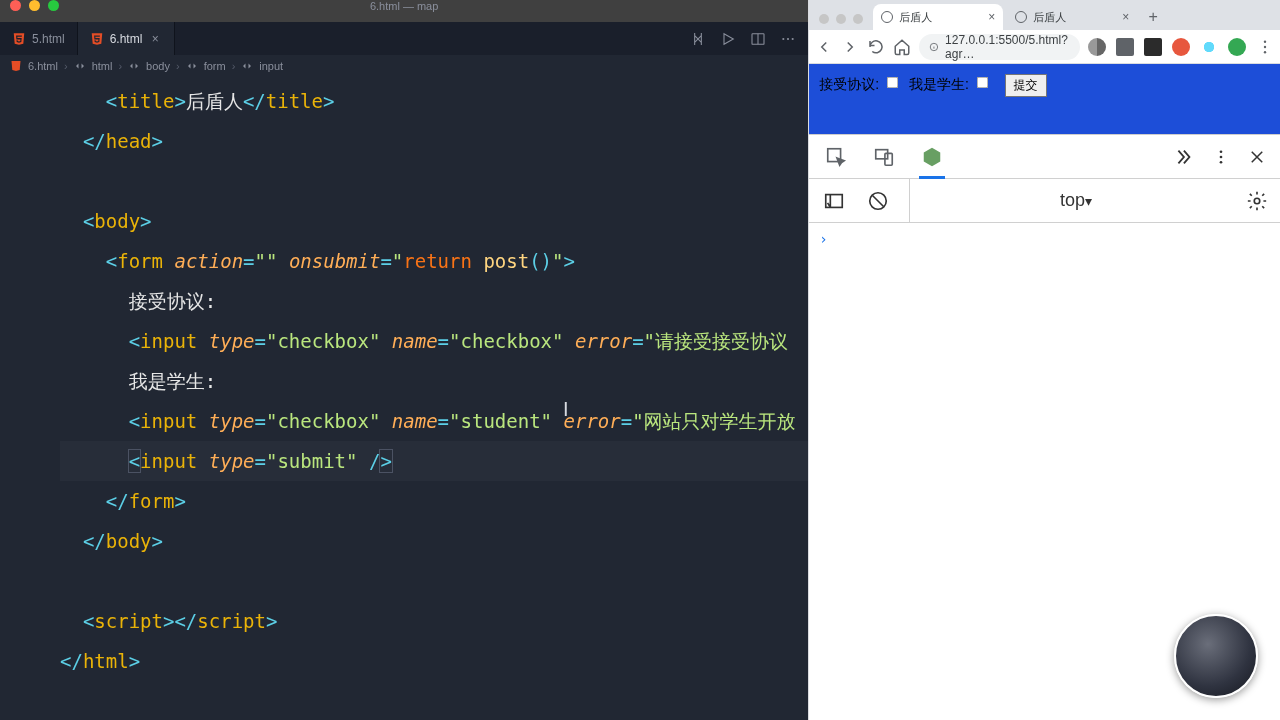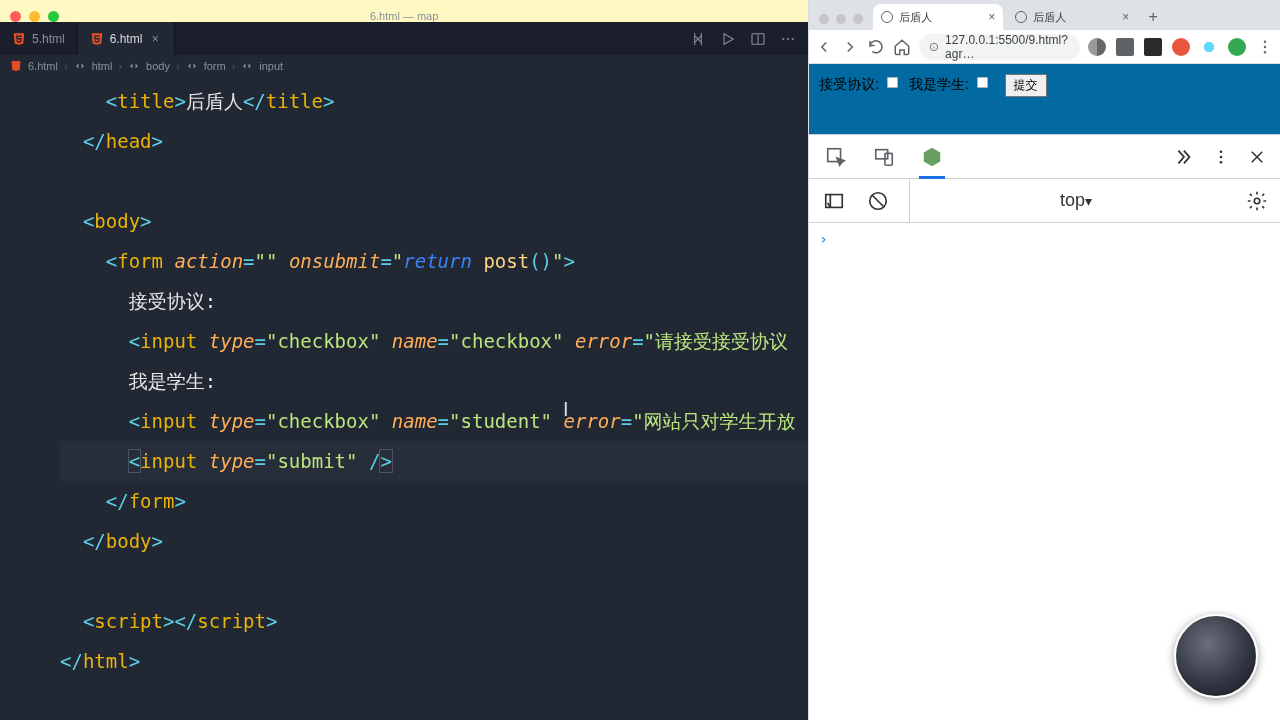--- a/index.html
+++ b/index.html
@@ -1,19 +1,19 @@
 <!DOCTYPE html>
 <html><head>
 <meta charset="utf-8">
 <style>
   * { box-sizing: border-box; }
   html, body { margin:0; padding:0; width:1280px; height:720px; overflow:hidden; font-family: -apple-system, "Helvetica Neue", Arial, sans-serif; background:#1e1e1e; }
   .app { display:flex; width:100%; height:100%; }
   .editor-pane { width:853px; height:100%; background:#212733; display:flex; flex-direction:column; position:relative; }
-  .titlebar { height:22px; background:#fef9c3; display:flex; align-items:flex-end; position:relative; }
+  .titlebar { height:22px; background:#404040; display:flex; align-items:flex-start; position:relative; }
   .traffic { display:flex; gap:8px; padding-left:10px; }
   .dot { width:11px; height:11px; border-radius:50%; }
   .dot.red{background:#ff5f56;} .dot.yellow{background:#ffbd2e;} .dot.green{background:#27c93f;}
   .title-center { position:absolute; left:0; right:0; text-align:center; font-size:11px; color:#8a8f9c; }
   .tabbar { height:33px; background:#1a1f2b; display:flex; align-items:stretch; }
   .tab { display:flex; align-items:center; padding:0 12px; font-size:12px; color:#8a8f9c; gap:6px; border-right:1px solid #0f131c;justify-content:center; }
   .tab.active { background:#212733; color:#d7dae0; }
   .tab .close { width:14px; text-align:center; color:#8a8f9c; }
   .tab-icon { width:14px; height:14px; color:#e44d26; }
   .tabactions { margin-left:auto; display:flex; align-items:center; gap:14px; padding-right:12px; color:#8a8f9c; }
@@ -22,41 +22,41 @@
   .breadcrumbs .sep { color:#555b6a; }
   .code-area { flex:1; overflow:hidden; padding-top:4px; }
   .code-area pre { margin:0; padding:0 0 0 60px; font-family:"Menlo","Consolas",monospace; font-size:19px; line-height:40px; color:#d7dae0; white-space:pre; }
   .p  { color:#5ccfe6; }  
   .tg { color:#eab308; }  
   .at { color:#ffae57; font-style:italic; } 
   .op { color:#5ccfe6; }
   .st { color:#bae67e; } 
   .tx { color:#e6e6e6; } 
   .fn { color:#ffd580; }
-  .kw { color:#3b82f6;font-style:italic; }
+  .kw { color:#f97316; }
   .curline { background:rgba(255,255,255,0.03); display:inline-block; width:100%; }
   .highlight-box { outline:1px solid #4b5263; }
   .text-cursor { position:absolute; left:563px; top:398px; color:#d7dae0; font-size:20px; }
 
   
   .browser-pane { flex:1; height:100%; background:#fff; display:flex; flex-direction:column; border-left:1px solid #dadce0; }
   .chrome-tabs { height:30px; background:#dee1e6; display:flex; align-items:flex-end; }
   .mac-dots { display:flex; gap:7px; padding:0 10px 6px 10px; }
   .mac-dots .d{ width:10px; height:10px; border-radius:50%; background:#c6c6c6; }
   .ctab { height:26px; background:#fff; border-radius:8px 8px 0 0; display:flex; align-items:center; padding:0 8px; font-size:11px; color:#3c4043; gap:6px; min-width:130px; margin-right:4px;}
   .ctab.inactive { background:transparent; }
   .ctab .globe { width:12px; height:12px; border:1px solid #5f6368; border-radius:50%; }
   .ctab .x { margin-left:auto; color:#5f6368; font-size:12px;}
   .newtab { width:24px; text-align:center; color:#5f6368; font-size:16px; padding-bottom:4px;}
   .url-row { height:34px; background:#fff; border-bottom:1px solid #dadce0; display:flex; align-items:center; padding:0 6px; gap:8px; }
   .nav-ico { width:18px; height:18px; color:#5f6368; display:flex; align-items:center; justify-content:center; }
   .urlbar { flex:1; height:26px; background:#f1f3f4; border-radius:13px; display:flex; align-items:center; padding:0 10px; font-size:12px; color:#3c4043; gap:6px;}
   .ext-row { display:flex; gap:10px; align-items:center; }
   .ext { width:18px; height:18px; border-radius:50%; }
-  .page { background:#0369a1; padding:10px; font-size:14px; color:#000; height:70px;}
+  .page { background:#1d4ed8; padding:10px; font-size:14px; color:#000; height:70px;}
   .page input[type=checkbox]{ transform:scale(0.9); margin:0 6px 0 3px;}
   .page button{ font-size:12px; padding:2px 8px; border:1px solid #767676; background:#efefef; margin-left:6px;}
 
   .devtools { flex:1; border-top:1px solid #cdcdcd; display:flex; flex-direction:column; }
   .dt-tabs { height:44px; border-bottom:1px solid #d0d0d0; display:flex; align-items:center; padding:0 14px; gap:22px; }
   .dt-act { width:26px; height:26px; color:#5f6368; display:flex; align-items:center; justify-content:center;}
   .dt-act.active{ color:#1a73e8; border-bottom:3px solid #1a73e8; height:44px; padding-top:3px;}
   .dt-act svg{ width:22px; height:22px; }
   .dt-more { margin-left:auto; display:flex; gap:18px; align-items:center; color:#333;}
   .dt-sub { height:44px; border-bottom:1px solid #d0d0d0; display:flex; align-items:center; padding:0 12px; gap:18px; }
@@ -203,21 +203,21 @@
       <div class="nav-ico">
         <svg viewBox="0 0 24 24" fill="none" stroke="currentColor" stroke-width="2">
             <path d="M3 11l9-8 9 8v9a2 2 0 0 1-2 2h-4v-6h-6v6H5a2 2 0 0 1-2-2v-9z"></path>
           </svg>
       </div>
       <div class="urlbar">
         <svg width="12" height="12" viewBox="0 0 24 24" fill="none" stroke="#5f6368" stroke-width="2">
             <circle cx="12" cy="12" r="9"></circle>
             <path d="M12 8v.01M12 11v5"></path>
           </svg>
-        <span>127.0.0.1:5500/9.html?agr…</span>
+        <span>127.0.0.1:5500/5.html?agr…</span>
       </div>
       <div class="ext-row">
         <div class="ext" style="background:conic-gradient(#666 0 50%, #999 50% 100%)"></div>
         <div class="ext" style="background:#5f6368;border-radius:2px"></div>
         <div class="ext" style="background:#2b2b2b;border-radius:2px"></div>
         <div class="ext" style="background:linear-gradient(#e7573e,#e7573e)"></div>
         <div class="ext" style="background:radial-gradient(circle,#61dafb 40%,transparent 41%)"></div>
         <div class="ext" style="background:#34a853"></div>
         <div class="nav-ico">
           <svg viewBox="0 0 24 24" fill="#5f6368">

